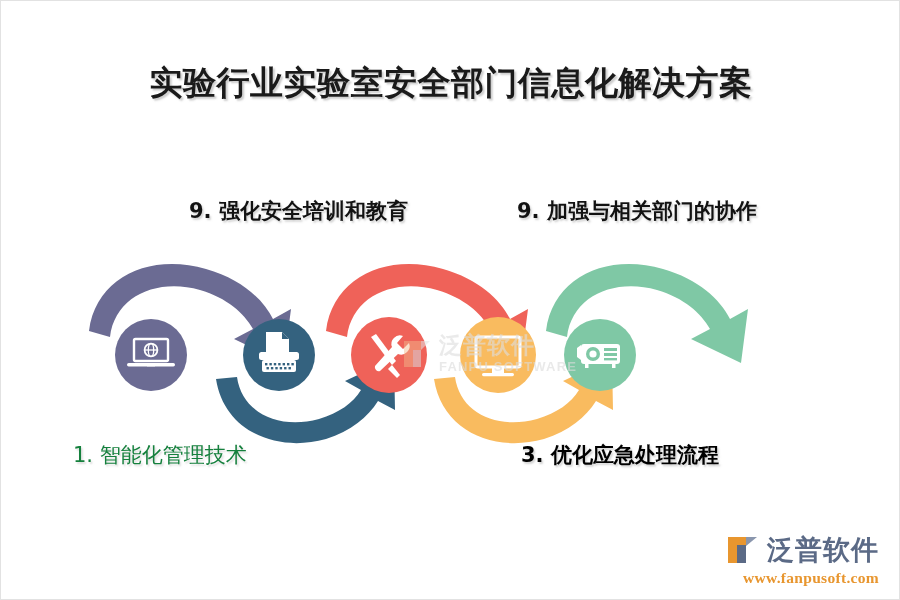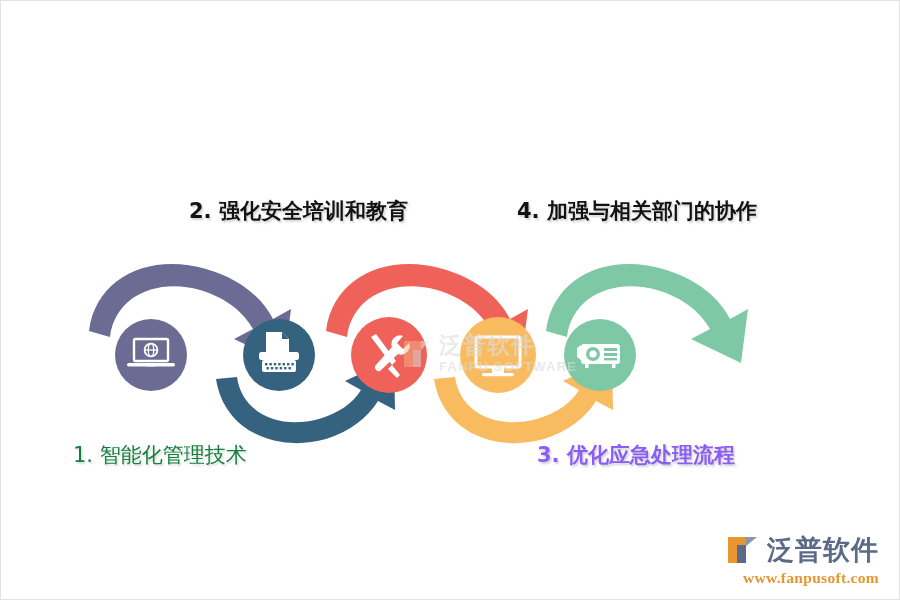--- a/index.html
+++ b/index.html
@@ -53,21 +53,21 @@
   .caption {
     position: absolute;
     font-family: "DejaVu Sans", "Liberation Sans", sans-serif;
     font-size: 21px;
     font-weight: bold;
     white-space: nowrap;
     text-shadow: 1.5px 1.5px 2px rgba(170,170,170,0.5);
   }
   .cap1 { left: 72px;  top: 440px; color: #15803d; font-weight: normal; text-shadow: 1.5px 1.5px 2px rgba(190,190,190,0.55); }
   .cap2 { left: 188px; top: 196px; color: #121212; }
-  .cap3 { left: 536px; top: 440px; color: #8b5cf6; }
+  .cap3 { left: 520px; top: 440px; color: #000000; }
   .cap4 { left: 516px; top: 196px; color: #121212; }
 
   
   .watermark {
     position: absolute;
     left: 398px;
     top: 333px;
     display: flex;
     align-items: center;
     gap: 4px;
@@ -116,20 +116,21 @@
     letter-spacing: 0.3px;
     margin-top: 1px;
     text-align: center;
   }
 </style>
 </head>
 <body>
 
 <div class="page">
 
+  <div class="title">实验行业实验室安全部门信息化解决方案</div>
 
   <div class="diagram">
     <svg width="900" height="600" viewBox="0 0 900 600" xmlns="http://www.w3.org/2000/svg">
 
       <g>
         <path d="M 88 330
                  C 95 275, 150 252, 205 268
                  C 240 278, 262 298, 272 318
                  L 290 308
                  L 283 362
@@ -256,23 +257,23 @@
           <path d="M576 347 l4 -3 v15 l-4 -3 z"></path>
           <rect x="584" y="363" width="3.5" height="4"></rect>
           <rect x="611" y="363" width="3.5" height="4"></rect>
         </g>
       </g>
 
     </svg>
   </div>
 
   <div class="caption cap1">1. 智能化管理技术</div>
-  <div class="caption cap2">2. 强化安全培训和教育</div>
+  <div class="caption cap2">9. 强化安全培训和教育</div>
   <div class="caption cap3">3. 优化应急处理流程</div>
-  <div class="caption cap4">4. 加强与相关部门的协作</div>
+  <div class="caption cap4">9. 加强与相关部门的协作</div>
 
   <div class="watermark">
     <svg width="36" height="34" viewBox="0 0 36 34">
       <path d="M5 4 L22 4 L22 13 L14 13 L14 30 L5 30 Z" fill="#f3bb8e" opacity="0.75"></path>
       <path d="M14 13 L22 13 L22 30 L14 30 Z" fill="#d9d9d9" opacity="0.9"></path>
       <path d="M22 4 L31 4 L22 13 Z" fill="#e3e3e3" opacity="0.9"></path>
     </svg>
     <div class="wm-text">
       <div class="wm-cn">泛普软件</div>
       <div class="wm-en">FANPU SOFTWARE</div>

